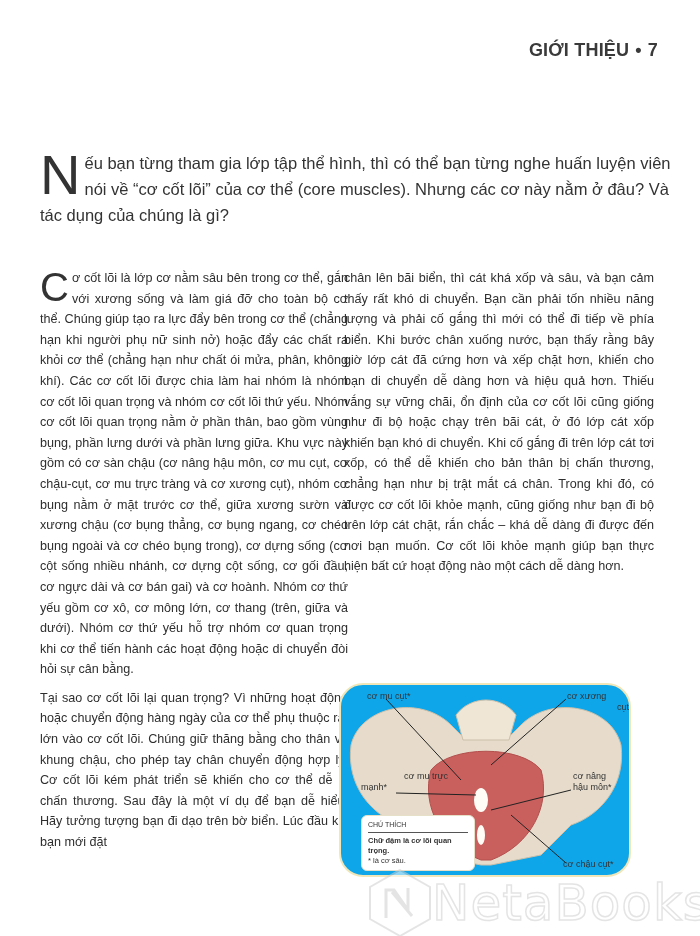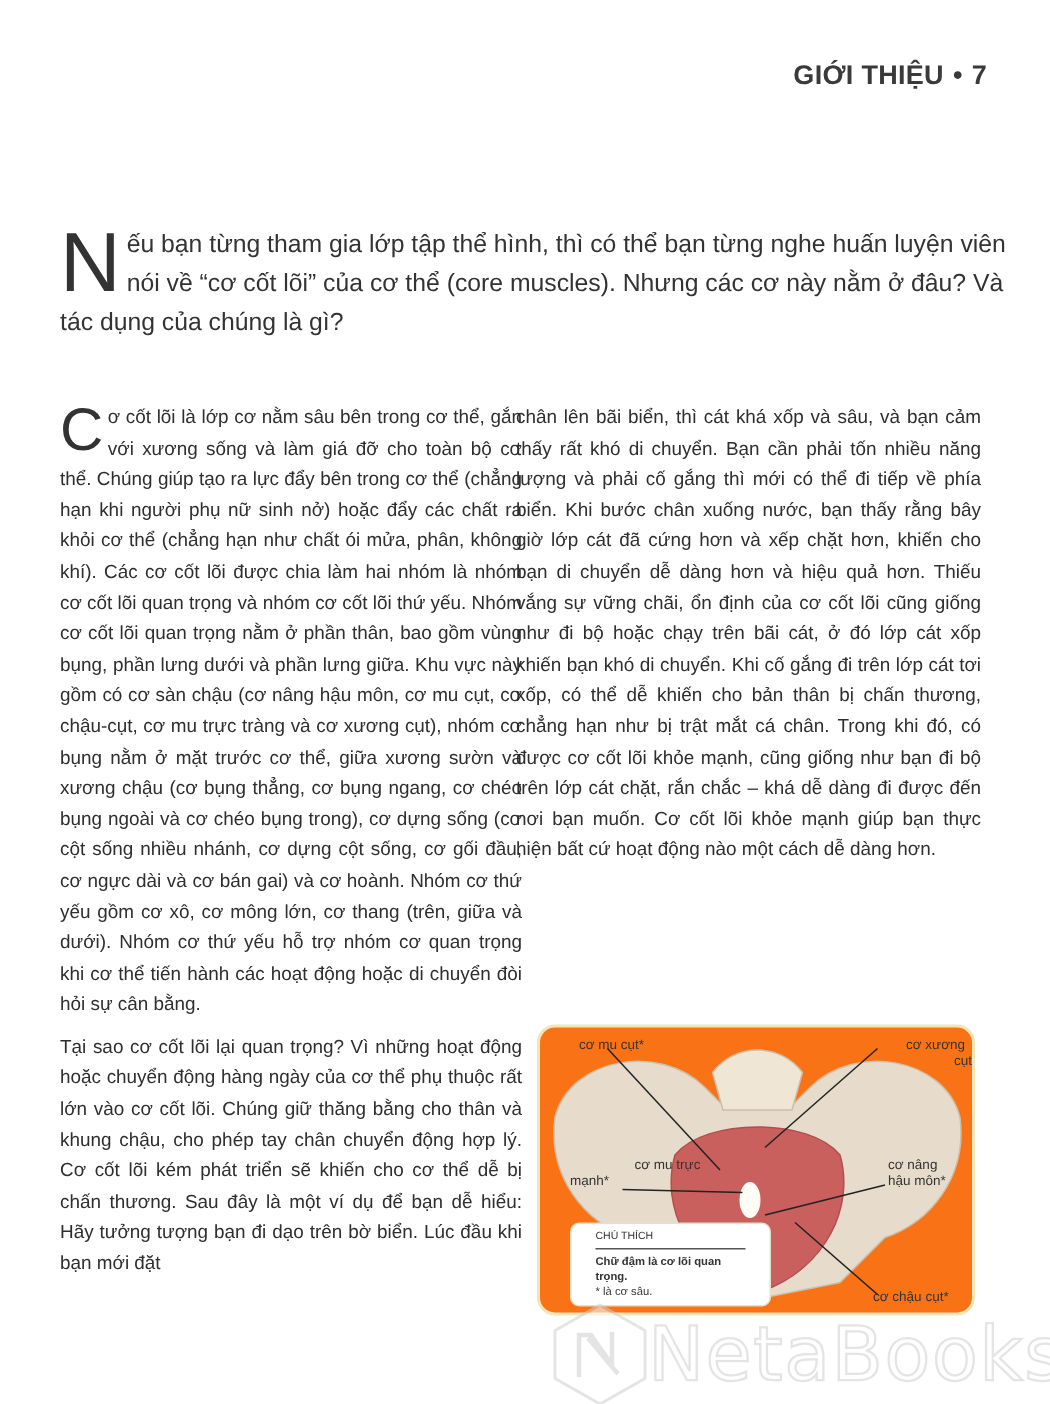--- a/index.html
+++ b/index.html
@@ -21,28 +21,28 @@
     }
     .col {
       position:absolute; top:268px; width:308px; font-size:12.6px; line-height:20.6px; color:#2e2e2e;
       text-align:justify;
     }
     .col p { margin:0 0 8px 0; }
     .col-left { left:40px; }
     .col-right { left:344px; width:310px; }
     .dropcap { float:left; font-size:40px; line-height:34px; margin:2px 3px 0 0; color:#333; }
     .figure {
-      position:absolute; top:683px; left:358px; width:288px; height:190px;
-      border:2px solid #f0e6b8; border-radius:12px; background:#f97316; overflow:hidden;
+      position:absolute; top:683px; left:339px; width:288px; height:190px;
+      border:2px solid #f0e6b8; border-radius:24px; background:#0ea5e9; overflow:hidden;
     }
     .pelvis { position:absolute; left:0; top:0; width:288px; height:190px; }
     .lbl { position:absolute; font-size:9px; color:#333; line-height:11px; }
     .legend {
       position:absolute; left:20px; top:130px; width:100px; background:#fff;
-      border:1px solid #e6e0c8; border-radius:6px; padding:4px 16px; font-size:7.5px; line-height:10px; color:#333;
+      border:1px solid #e6e0c8; border-radius:6px; padding:4px 6px; font-size:7.5px; line-height:10px; color:#333;
     }
     .legend .lt { border-bottom:1px solid #555; padding-bottom:2px; margin-bottom:3px; font-size:7px; }
     .legend .lb { font-weight:bold; }
     .watermark {
       position:absolute; left:368px; top:868px; display:flex; align-items:center; opacity:0.55;
     }
     .wm-text { font-size:50px; color:#ffffff; -webkit-text-stroke:1.5px #cfcfcf; letter-spacing:1px; font-family:"DejaVu Sans", sans-serif; }
   </style>
 </head>
 <body>
@@ -71,21 +71,21 @@
     <path d="M90,85 C110,60 180,60 200,85 C210,120 190,160 150,175 L140,175 C100,160 80,120 90,85 Z" fill="#c9605e" stroke="#b24f4d"></path>
     <ellipse cx="140" cy="115" rx="7" ry="12" fill="#fffdf6"></ellipse>
     <ellipse cx="140" cy="150" rx="4" ry="10" fill="#fffdf6"></ellipse>
     <line x1="45" y1="14" x2="120" y2="95" stroke="#222" stroke-width="1"></line>
     <line x1="225" y1="14" x2="150" y2="80" stroke="#222" stroke-width="1"></line>
     <line x1="55" y1="108" x2="135" y2="110" stroke="#222" stroke-width="1"></line>
     <line x1="230" y1="105" x2="150" y2="125" stroke="#222" stroke-width="1"></line>
     <line x1="225" y1="178" x2="170" y2="130" stroke="#222" stroke-width="1"></line>
   </svg>
   <div class="lbl" style="left:26px;top:6px;">cơ mu cụt*</div>
-  <div class="lbl" style="left:226px;top:6px;margin-left:18px;">cơ xương</div>
+  <div class="lbl" style="left:226px;top:6px;">cơ xương</div>
   <div class="lbl" style="left:232px;top:17px;margin-left:44px;">cụt*</div>
   <div class="lbl" style="left:20px;top:86px;margin-left:43px;">cơ mu trực</div>
   <div class="lbl" style="left:20px;top:97px;">mạnh*</div>
   <div class="lbl" style="left:232px;top:86px;text-align:right;">cơ nâng</div>
   <div class="lbl" style="left:232px;top:97px;">hậu môn*</div>
   <div class="lbl" style="left:222px;top:174px;">cơ chậu cụt*</div>
   <div class="legend">
     <div class="lt">CHÚ THÍCH</div>
     <div class="lb">Chữ đậm là cơ lõi quan trọng.</div>
     <div>* là cơ sâu.</div>

